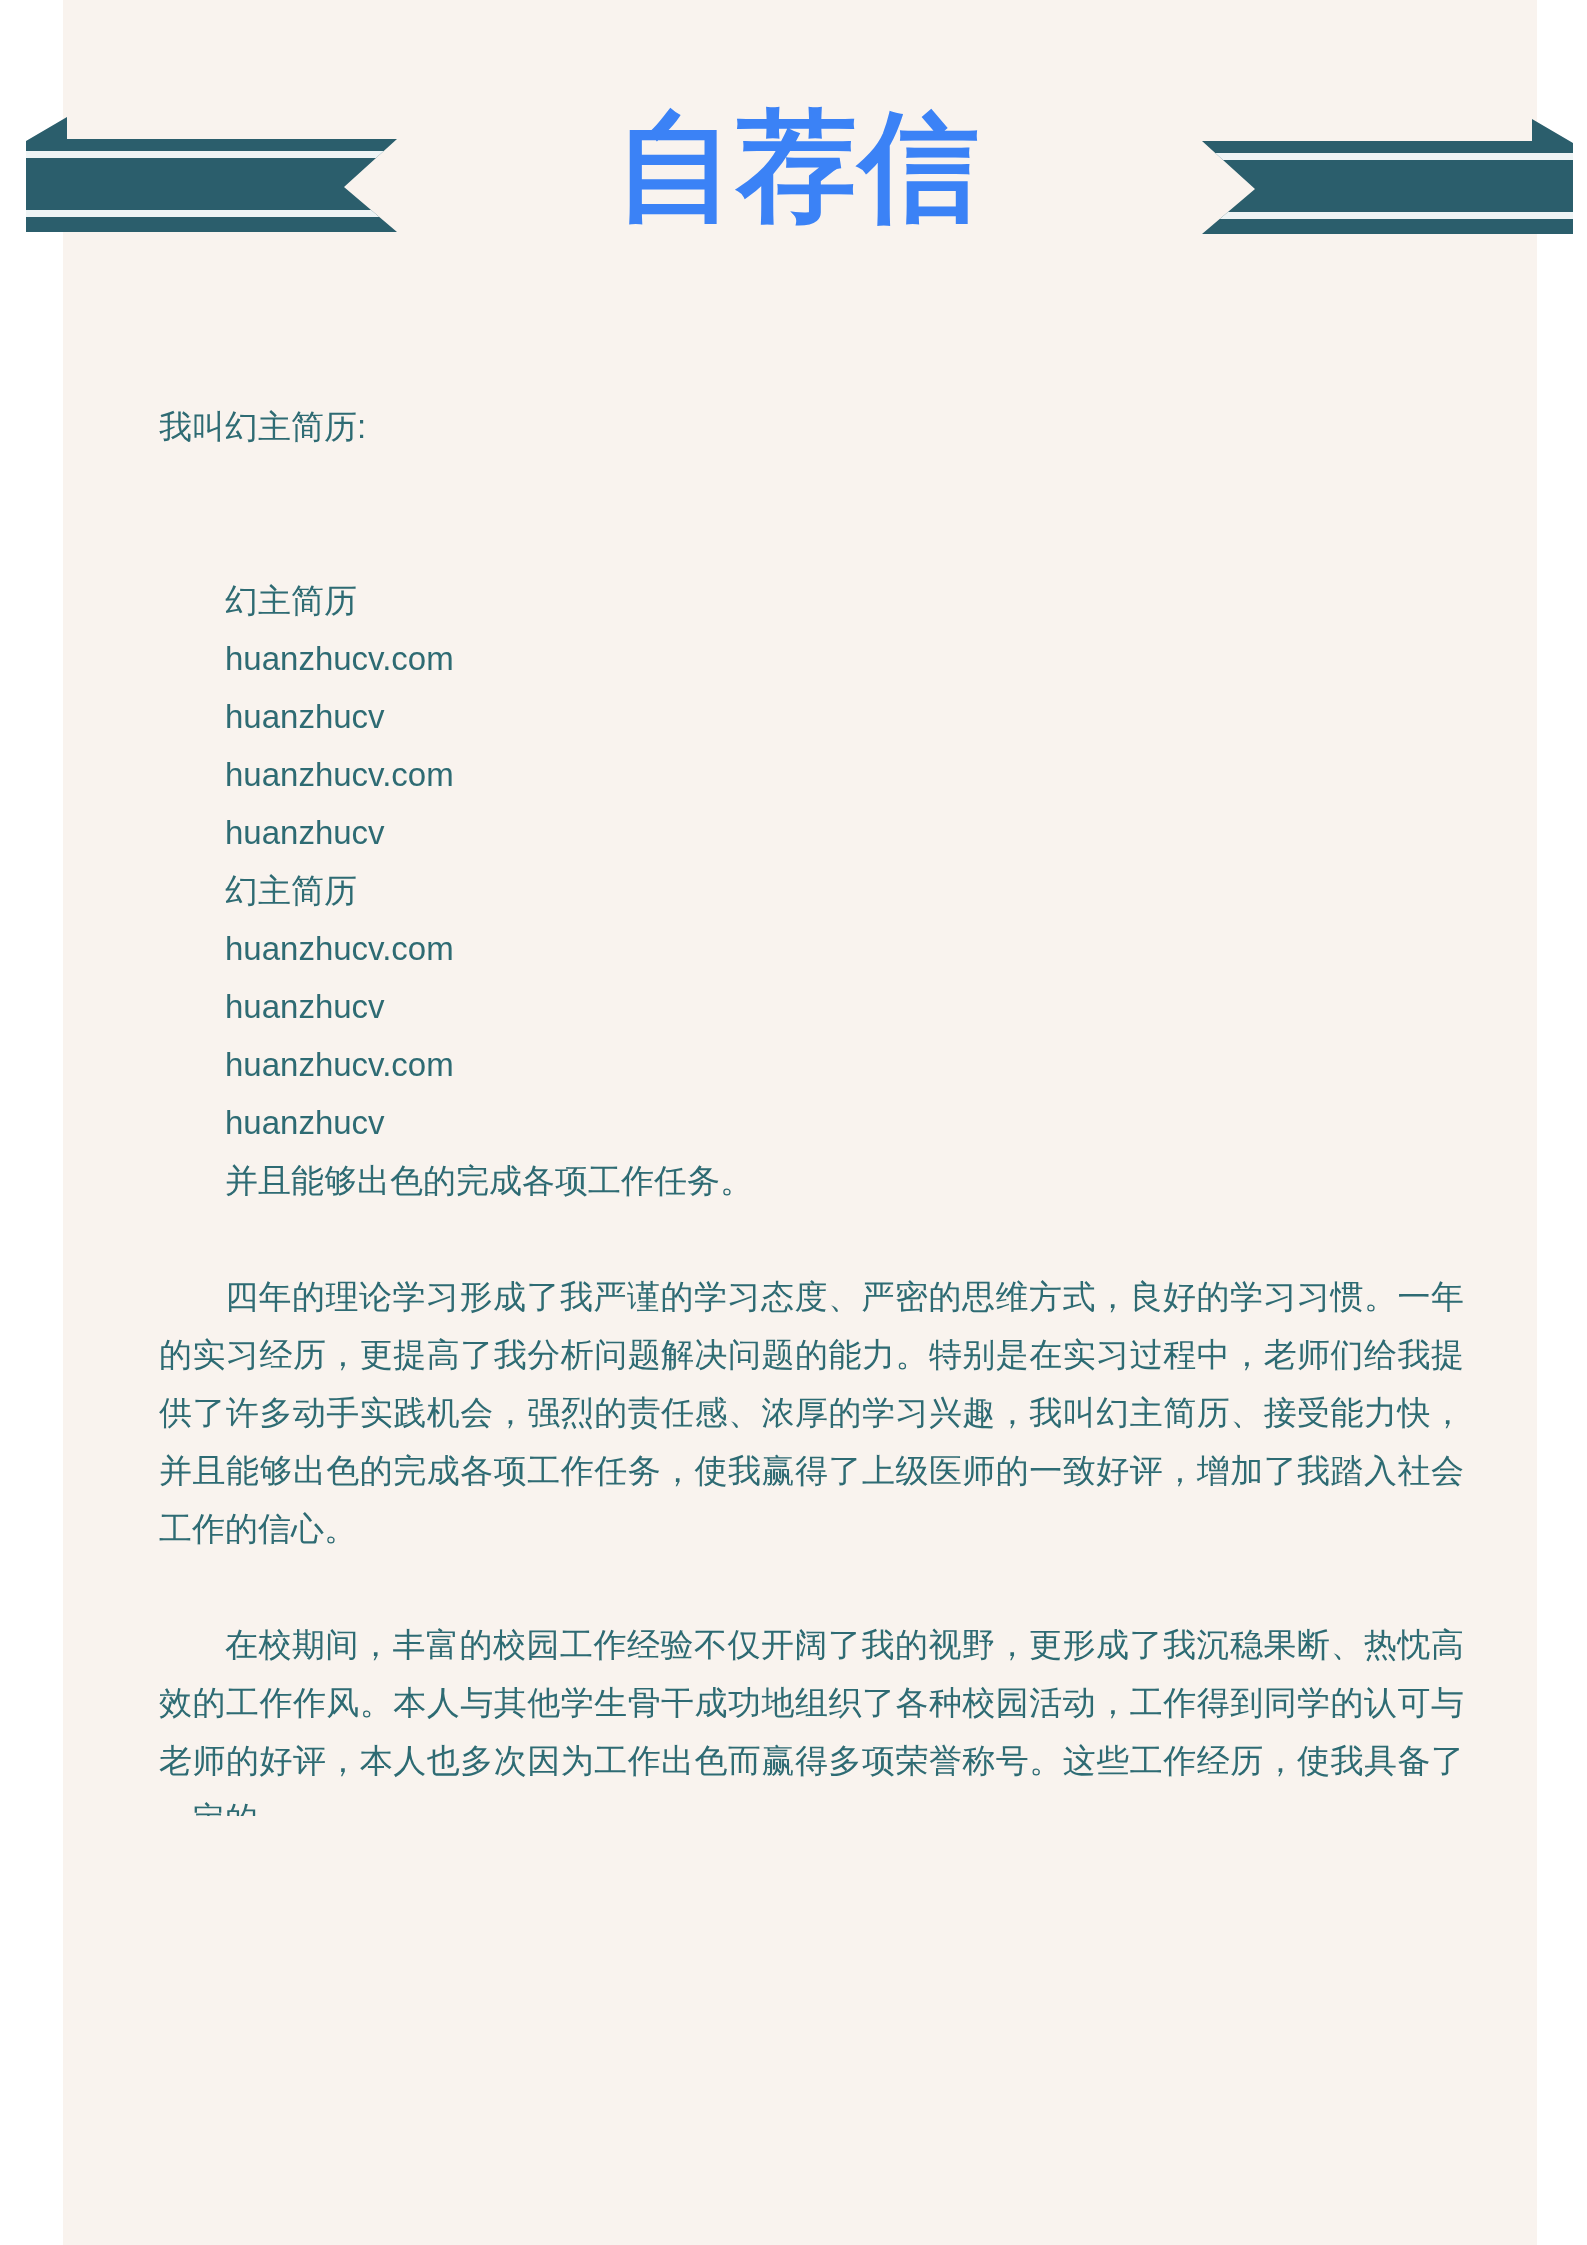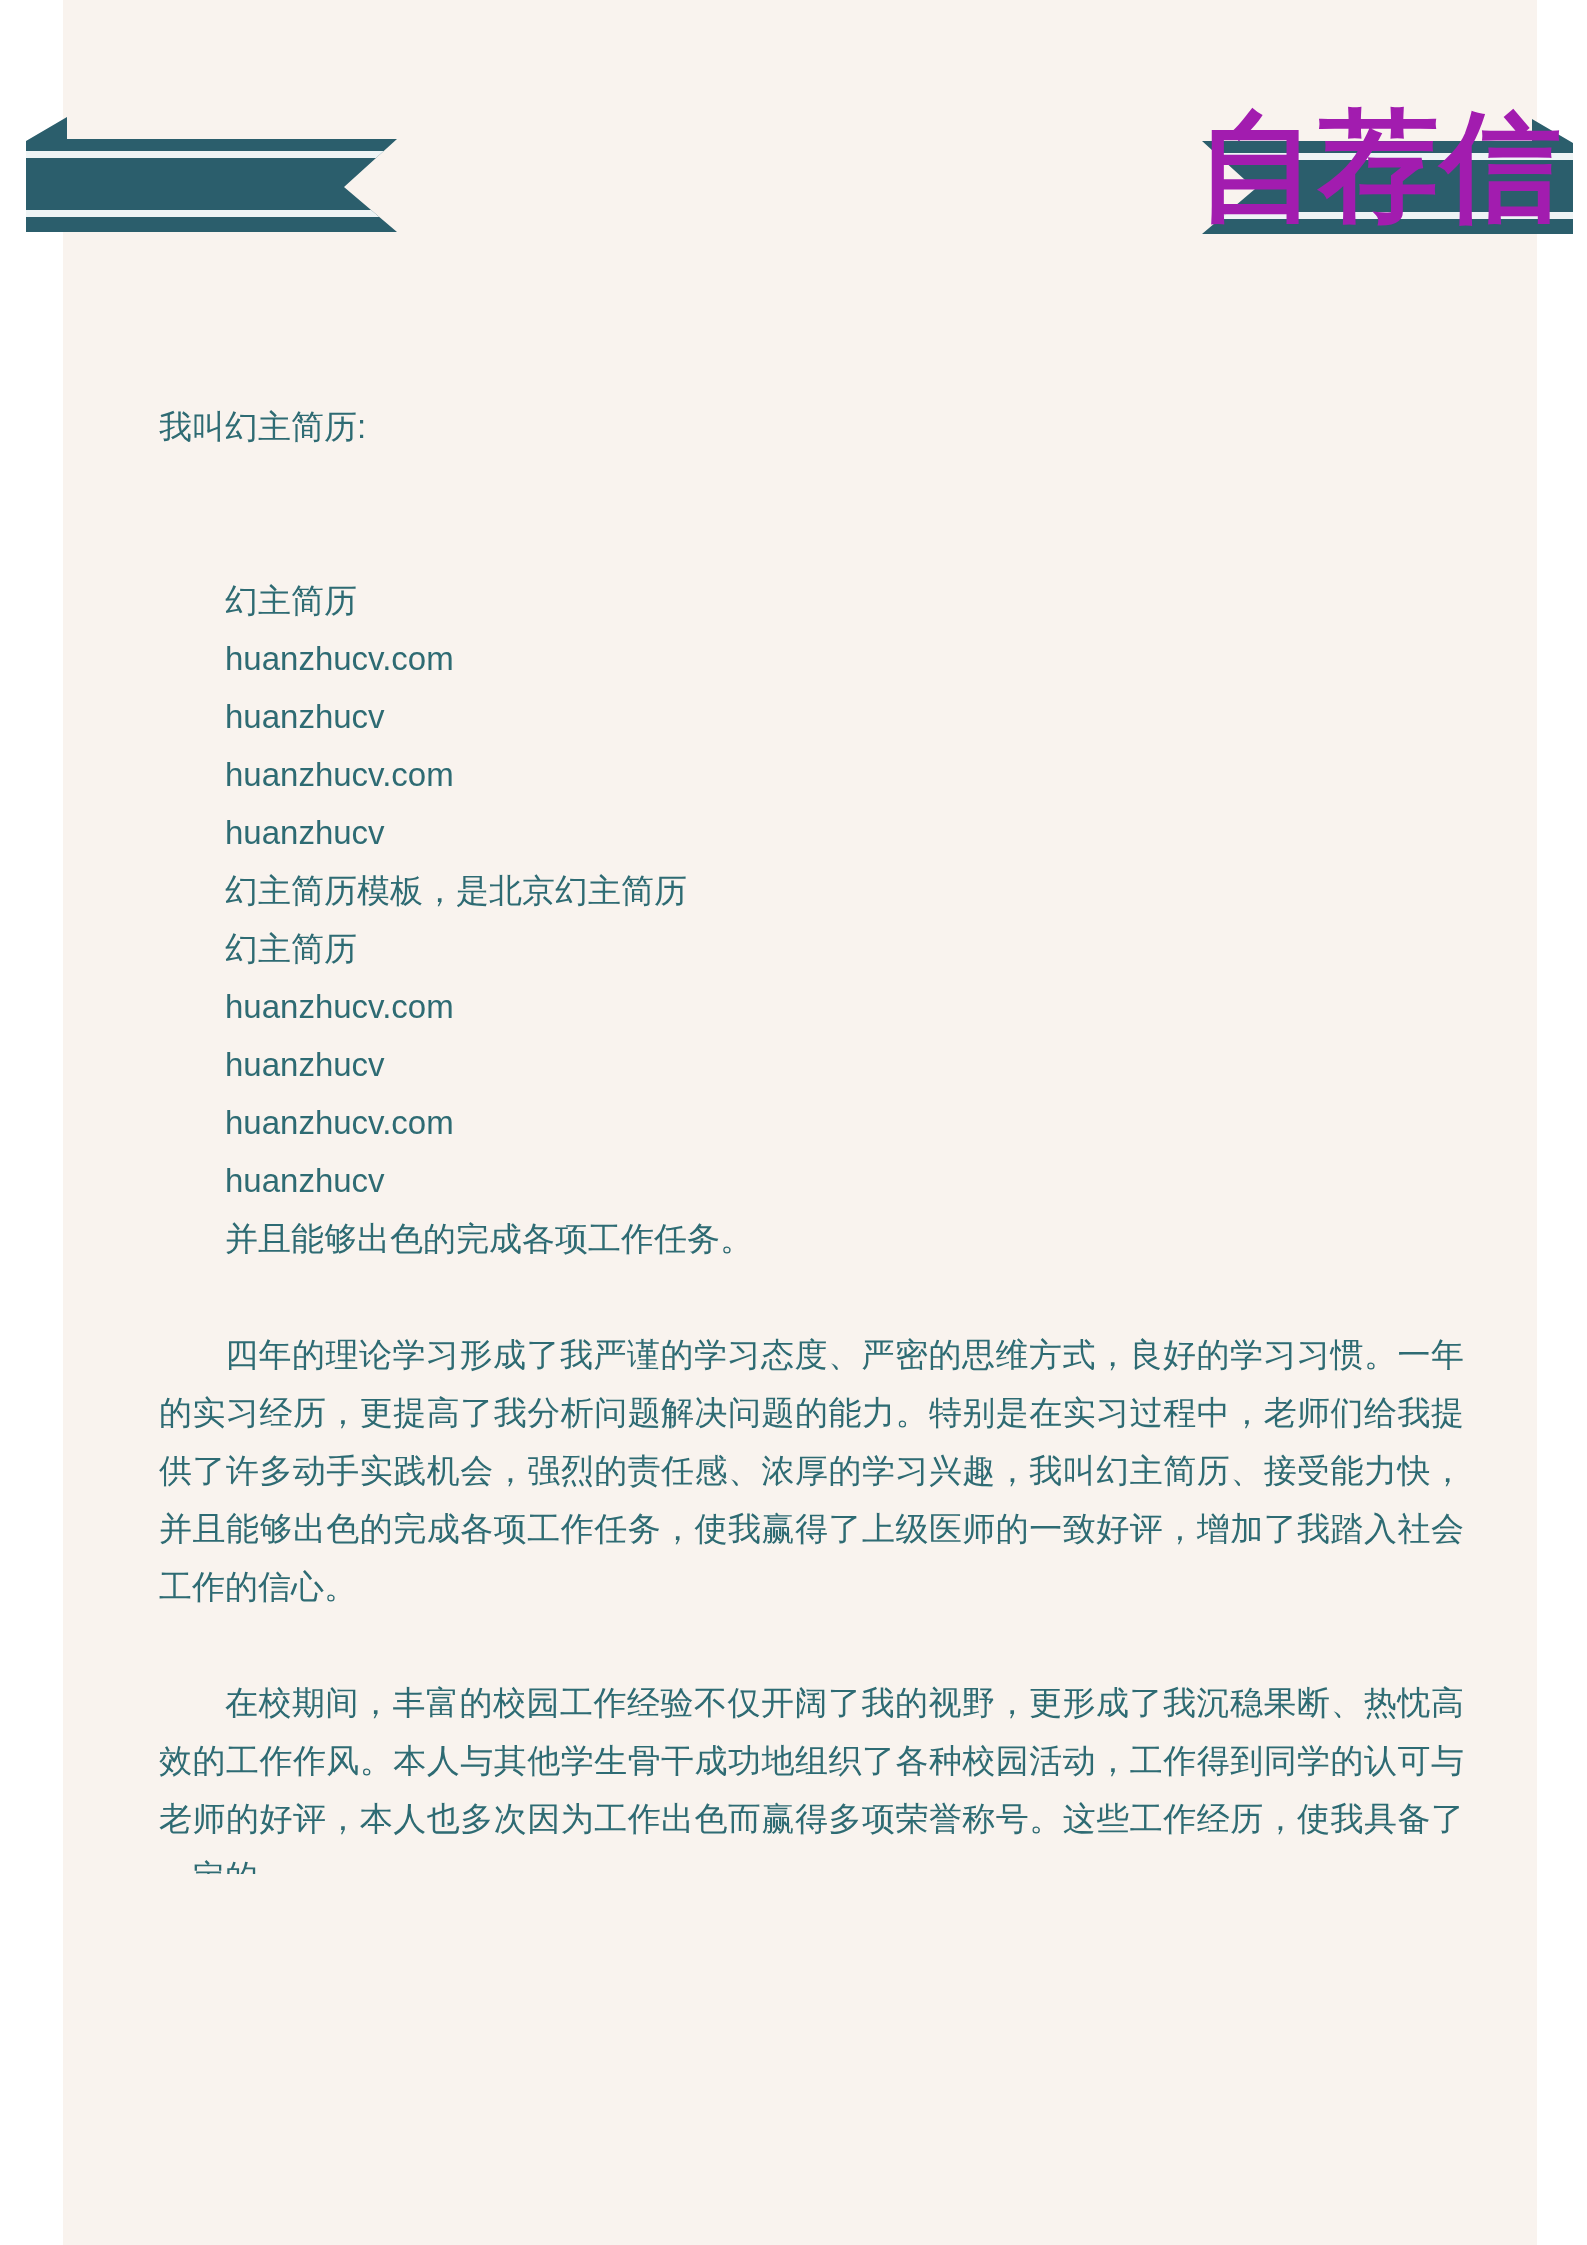--- a/index.html
+++ b/index.html
@@ -11,25 +11,25 @@
     font-family:"Liberation Sans", sans-serif;
   }
   .paper{
     position:absolute;left:63px;top:0;width:1474px;height:2245px;
     background:#f9f3ee;
   }
   .ribbon{position:absolute;width:372px;height:121px;}
   .ribbon-left{left:26px;top:114px;}
   .ribbon-right{left:1201px;top:116px;}
   .title{
-    position:absolute;left:75px;top:96px;width:1474px;
-    text-align:right;
+    position:absolute;left:47px;top:96px;width:1474px;
+    text-align:center;
     transform:translateX(14px);
     font-size:120px;line-height:140px;font-weight:bold;
-    color:#a21caf;
+    color:#3b82f6;
     letter-spacing:2px;
     white-space:nowrap;
   }
   .content{
     position:absolute;left:159px;top:398px;width:1305px;
     font-size:33px;line-height:58px;
     color:#2e6b73;
   }
   .line{padding-left:66px;white-space:nowrap;}
   .salutation{padding-left:0;}
@@ -78,21 +78,20 @@
 <div class="content">
   <div class="line salutation">我叫幻主简历:</div>
   <div class="blank"></div>
   <div class="blank"></div>
 
   <div class="line">幻主简历</div>
   <div class="line">huanzhucv.com</div>
   <div class="line">huanzhucv</div>
   <div class="line">huanzhucv.com</div>
   <div class="line">huanzhucv</div>
-  <div class="line">幻主简历模板，是北京幻主简历</div>
   <div class="line">幻主简历</div>
   <div class="line">huanzhucv.com</div>
   <div class="line">huanzhucv</div>
   <div class="line">huanzhucv.com</div>
   <div class="line">huanzhucv</div>
   <div class="line">并且能够出色的完成各项工作任务。</div>
 
   <div class="blank"></div>
 
   <p class="para">四年的理论学习形成了我严谨的学习态度、严密的思维方式，良好的学习习惯。一年的实习经历，更提高了我分析问题解决问题的能力。特别是在实习过程中，老师们给我提供了许多动手实践机会，强烈的责任感、浓厚的学习兴趣，我叫幻主简历、接受能力快，并且能够出色的完成各项工作任务，使我赢得了上级医师的一致好评，增加了我踏入社会工作的信心。</p>

